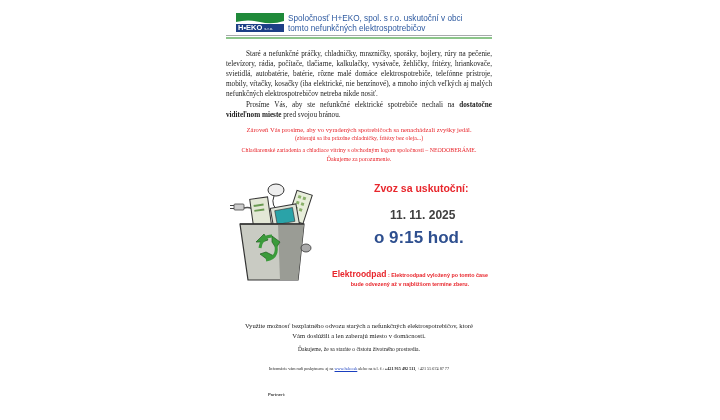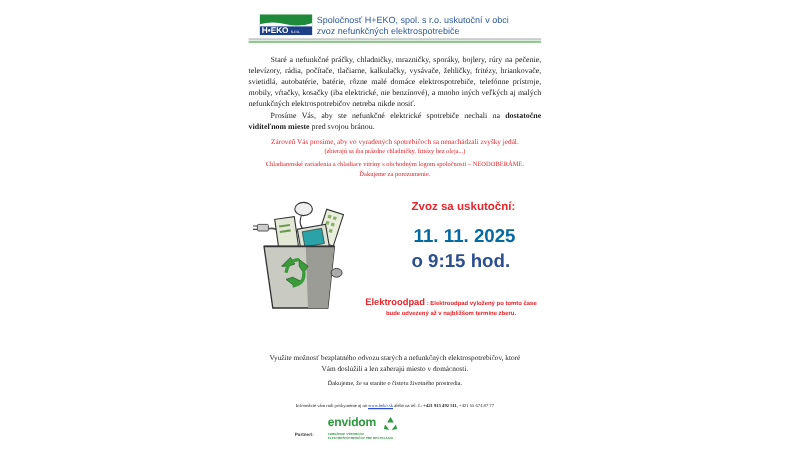--- a/index.html
+++ b/index.html
@@ -24,21 +24,21 @@
 
   .p1 { left:226px; top:50px; width:266px; font-size:7.2px; line-height:9.9px; color:#222; text-align:justify; text-indent:20px; }
   .p2 { left:226px; top:101px; width:266px; font-size:7.2px; line-height:9.9px; color:#222; text-align:justify; text-indent:20px; }
   .p2 b { font-weight:bold; }
   .red1 { left:226px; top:125px; width:266px; text-align:center; color:#e8262c; font-size:6.6px; line-height:9px; }
   .red1 .sub { font-size:5.8px; }
   .red2 { left:226px; top:146px; width:266px; text-align:center; color:#e8262c; font-size:5.9px; line-height:9px; }
 
   .bin { left:222px; top:176px; width:100px; height:110px; }
   .when { left:374px; top:182px; color:#e8262c; font-size:10.5px; }
-  .date { left:376px; top:205px; color:#0369a1; font-size:17px; line-height:20px; }
+  .date { left:390px; top:205px; color:#404040; font-size:12px; line-height:20px; }
   .time { left:374px; top:228px; color:#2e4f8f; font-size:17px; line-height:20px; }
 
   .warn { left:300px; top:270px; width:220px; text-align:center; color:#e8262c; font-size:5.4px; line-height:9px; }
   .warn .lead { font-size:8.5px; }
 
   .p3 { left:226px; top:321px; width:266px; text-align:center; color:#222; font-size:6.6px; line-height:9.5px; }
   .p4 { left:226px; top:345px; width:266px; text-align:center; color:#222; font-size:5.6px; line-height:8px; }
   .info { left:226px; top:366px; width:266px; text-align:center; color:#222; font-size:4.2px; line-height:6px; white-space:nowrap; }
   .info a { color:#1a3fbf; text-decoration:underline; }
   .info b { font-weight:bold; }
@@ -60,21 +60,21 @@
 
   <div class="abs logo">
     <div class="logo-top"></div>
     <svg class="logo-wave" viewBox="0 0 48 6" preserveAspectRatio="none">
       <path d="M0 6 L0 3 Q12 0 24 3 T48 2 L48 6 Z" fill="#ffffff"></path>
     </svg>
     <div class="logo-bottom"><span>H•EKO</span><small>s.r.o.</small></div>
   </div>
   <div class="abs head-title">
     <div>Spoločnosť H+EKO, spol. s r.o. uskutoční v obci</div>
-    <div>zvoz nefunkčných elektrospotrebiče</div>
+    <div>tomto nefunkčných elektrospotrebičov</div>
   </div>
   <div class="abs rule-gray"></div>
   <div class="abs rule-green"></div>
 
   <div class="abs p1 serif">Staré a nefunkčné práčky, chladničky, mrazničky, sporáky, bojlery, rúry na pečenie, televízory, rádia, počítače, tlačiarne, kalkulačky, vysávače, žehličky, fritézy, hriankovače, svietidlá, autobatérie, batérie, rôzne malé domáce elektrospotrebiče, telefónne prístroje, mobily, vŕtačky, kosačky (iba elektrické, nie benzínové), a mnoho iných veľkých aj malých nefunkčných elektrospotrebičov netreba nikde nosiť.</div>
   <div class="abs p2 serif"><span>Prosíme Vás, aby ste nefunkčné elektrické spotrebiče nechali na </span><b>dostatočne viditeľnom mieste</b><span> pred svojou bránou.</span></div>
   <div class="abs red1 serif">
     <div>Zároveň Vás prosíme, aby vo vyradených spotrebičoch sa nenachádzali zvyšky jedál.</div>
     <div class="sub">(zbierajú sa iba prázdne chladničky, fritézy bez oleja...)</div>
   </div>
@@ -136,26 +136,14 @@
 
   <div class="abs p3 serif">
     <div>Využite možnosť bezplatného odvozu starých a nefunkčných elektrospotrebičov, ktoré</div>
     <div>Vám doslúžili a len zaberajú miesto v domácnosti.</div>
   </div>
   <div class="abs p4 serif">Ďakujeme, že sa staráte o čistotu životného prostredia.</div>
   <div class="abs info serif"><span>Informácie vám radi poskytneme aj na </span><a>www.heko.sk</a><span> alebo na tel. č.: </span><b>+421 915 492 511</b><span>, +421 55 674 87 77</span></div>
 
   <div class="abs partner-label sans">Partneri:</div>
 
-  <div class="abs envidom">
-    <div class="envidom-word">envidom</div>
-    <svg class="envidom-mark" viewBox="0 0 14 14">
-      <path d="M7 1 L10 6 L4 6 Z" fill="#2e9a3e"></path>
-      <path d="M2 8 L6 13 L1 12 Z" fill="#2e9a3e"></path>
-      <path d="M12 8 L13 12 L8 13 Z" fill="#2e9a3e"></path>
-    </svg>
-    <div class="envidom-sub sans">
-      <div>ZDRUŽENIE VÝROBCOV</div>
-      <div>ELEKTROSPOTREBIČOV PRE RECYKLÁCIU</div>
-    </div>
-  </div>
 
 </div>
 
 </body></html>

